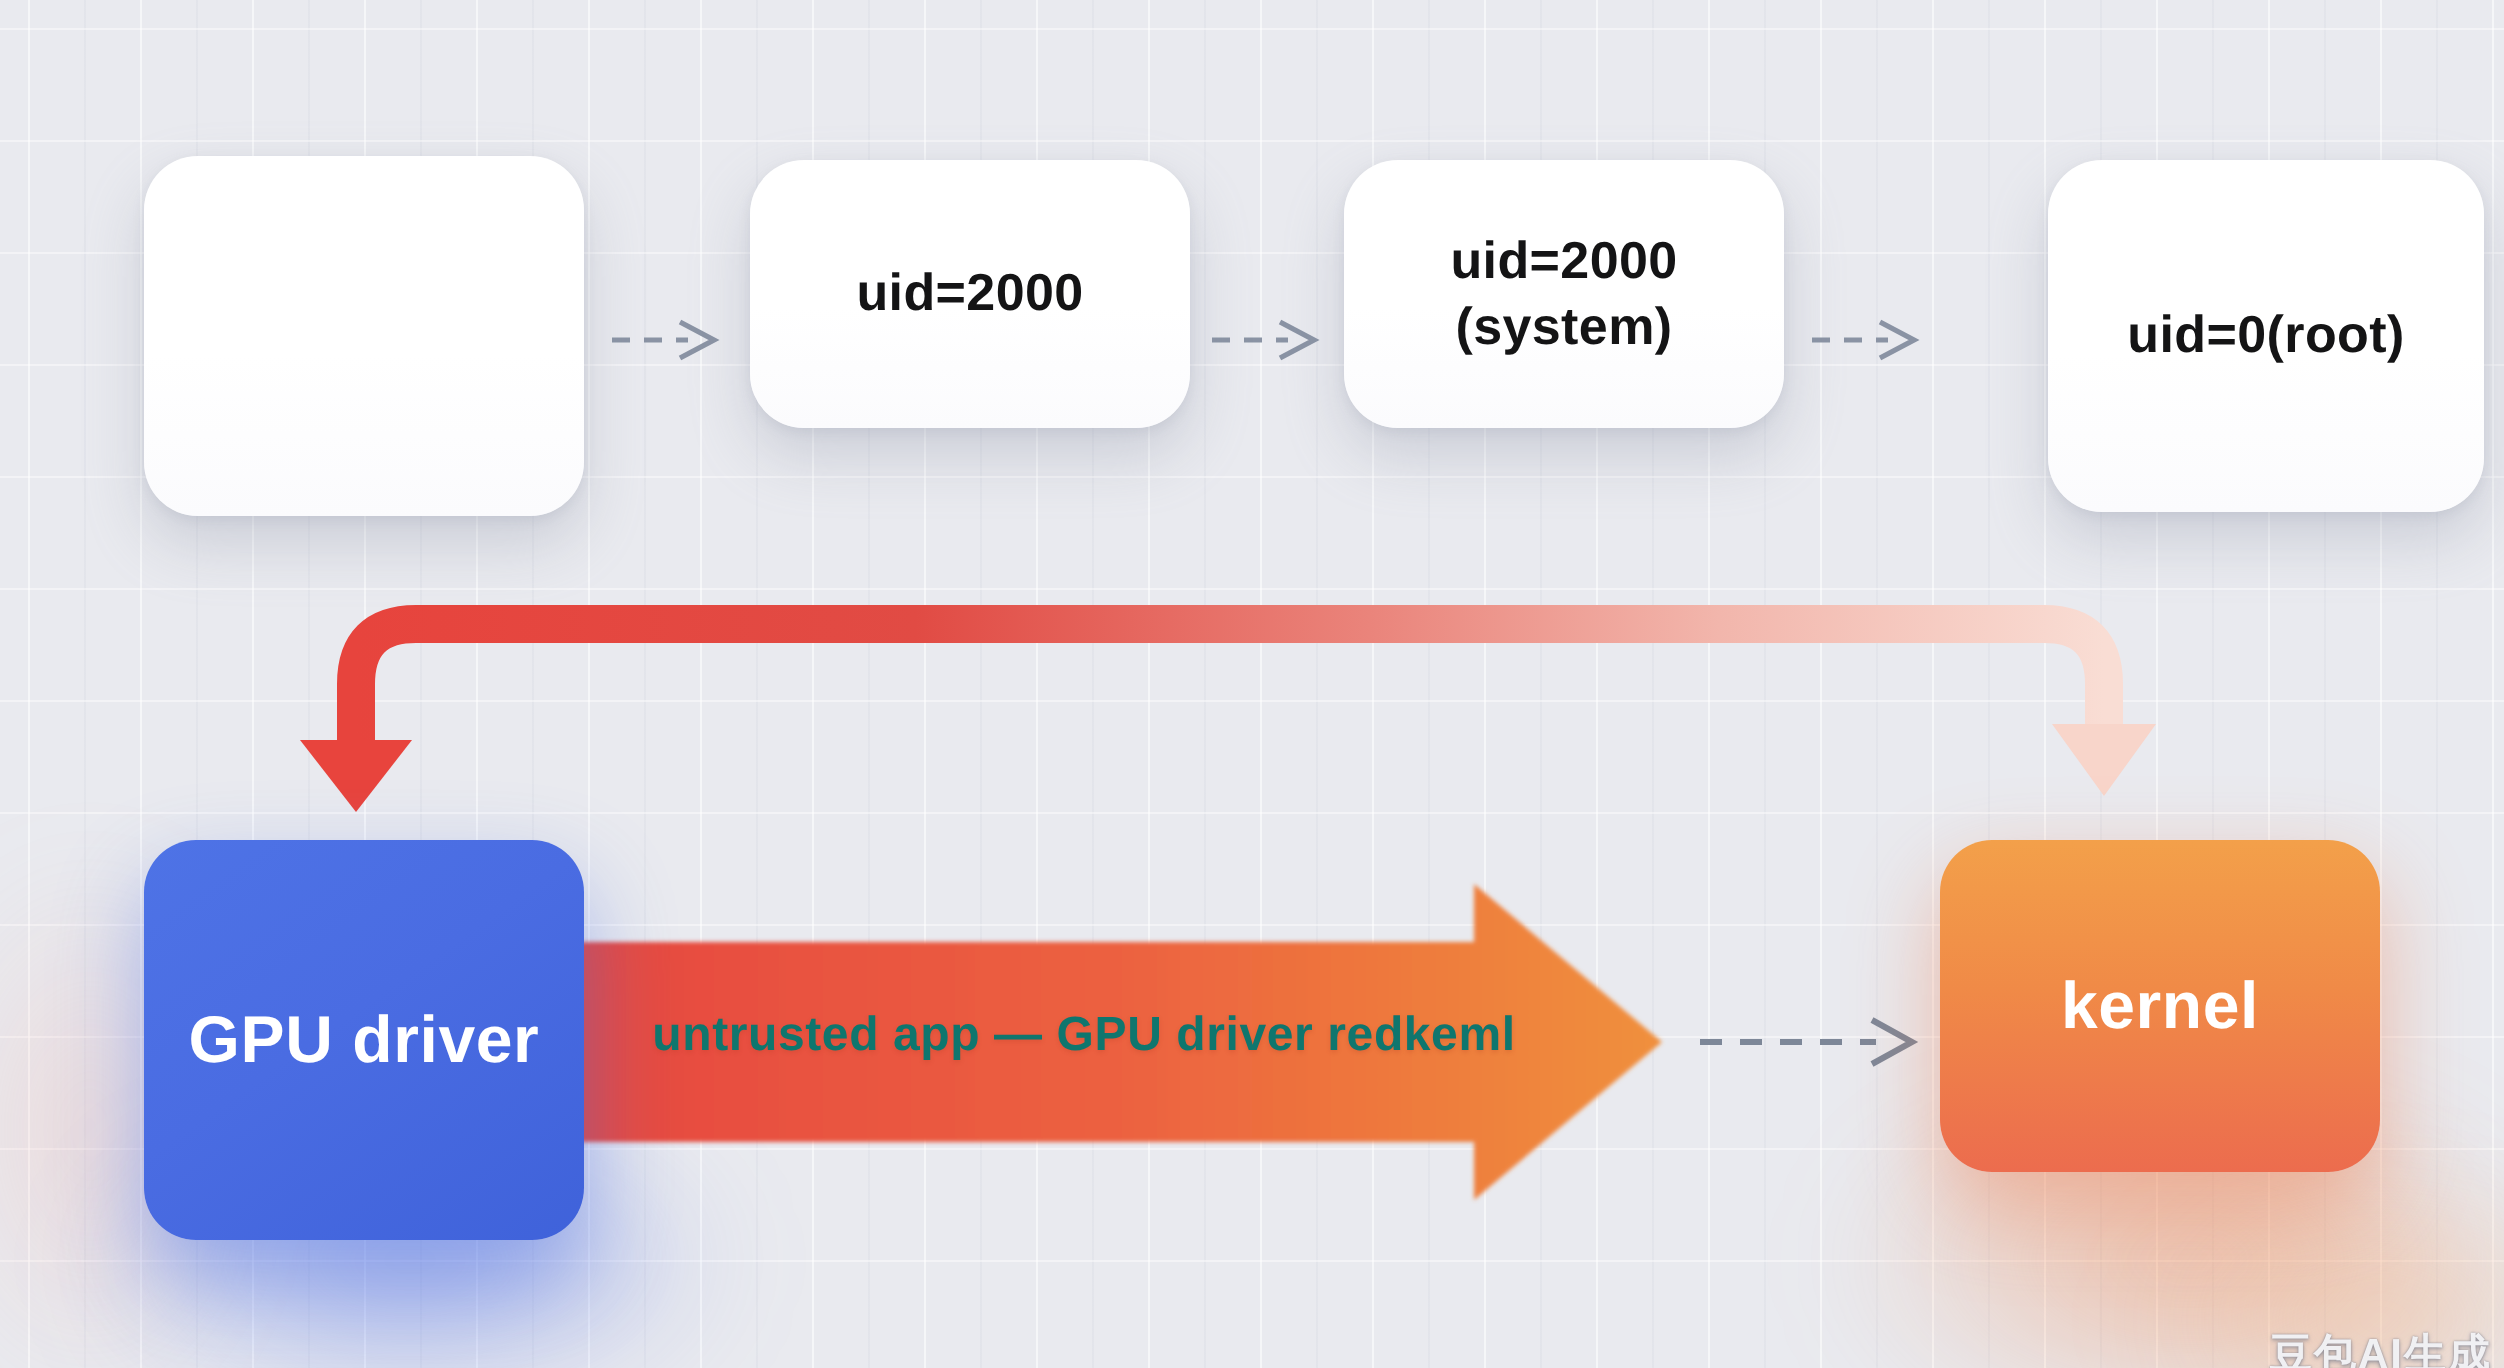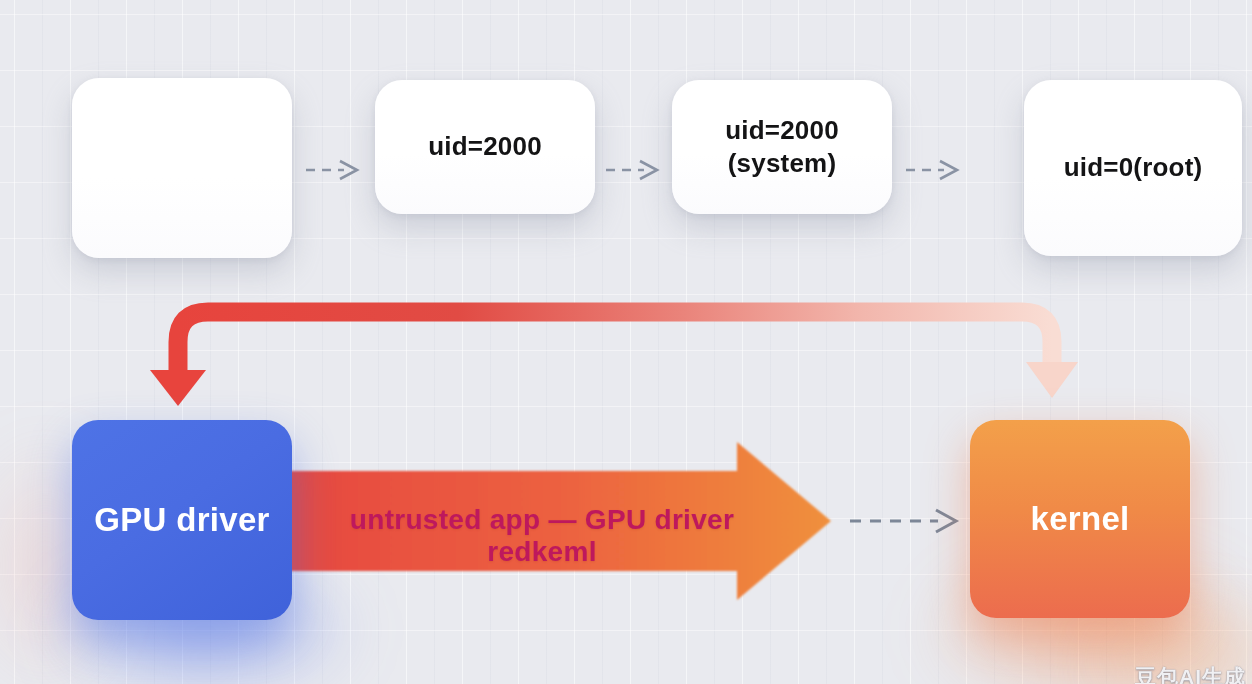--- a/index.html
+++ b/index.html
@@ -43,28 +43,28 @@
     position:absolute;border-radius:26px;
     display:flex;align-items:center;justify-content:center;text-align:center;
     color:#ffffff;font-size:33px;font-weight:600;letter-spacing:0.3px;
   }
   .gpu{
     left:72px;top:420px;width:220px;height:200px;
     background:linear-gradient(145deg,#4e73e6 0%,#4a6ce2 45%,#3f62da 100%);
     box-shadow:0 20px 45px rgba(74,108,226,0.45);
   }
   .kernel{
-    left:970px;top:420px;width:220px;height:198px;
+    left:970px;top:420px;width:220px;height:166px;
     background:linear-gradient(180deg,#f3a04a 0%,#f08a47 45%,#ec6c4e 100%);
     box-shadow:0 18px 45px rgba(238,120,70,0.45);
   }
 
   .exploit-label{
     position:absolute;left:292px;top:504px;width:500px;
-    text-align:center;color:#be185d;font-size:28px;font-weight:600;letter-spacing:0.3px;
+    text-align:center;color:#0f766e;font-size:24px;font-weight:600;letter-spacing:0.3px;
     text-shadow:0 1px 2px rgba(180,60,30,0.25);
   }
 
   .watermark{
     position:absolute;right:6px;bottom:-7px;
     font-size:21px;font-weight:700;letter-spacing:1px;
     color:rgba(248,248,251,0.92);
     text-shadow:0 1px 2px rgba(130,132,145,0.75), 0 0 1px rgba(120,122,135,0.8);
   }
 </style>

